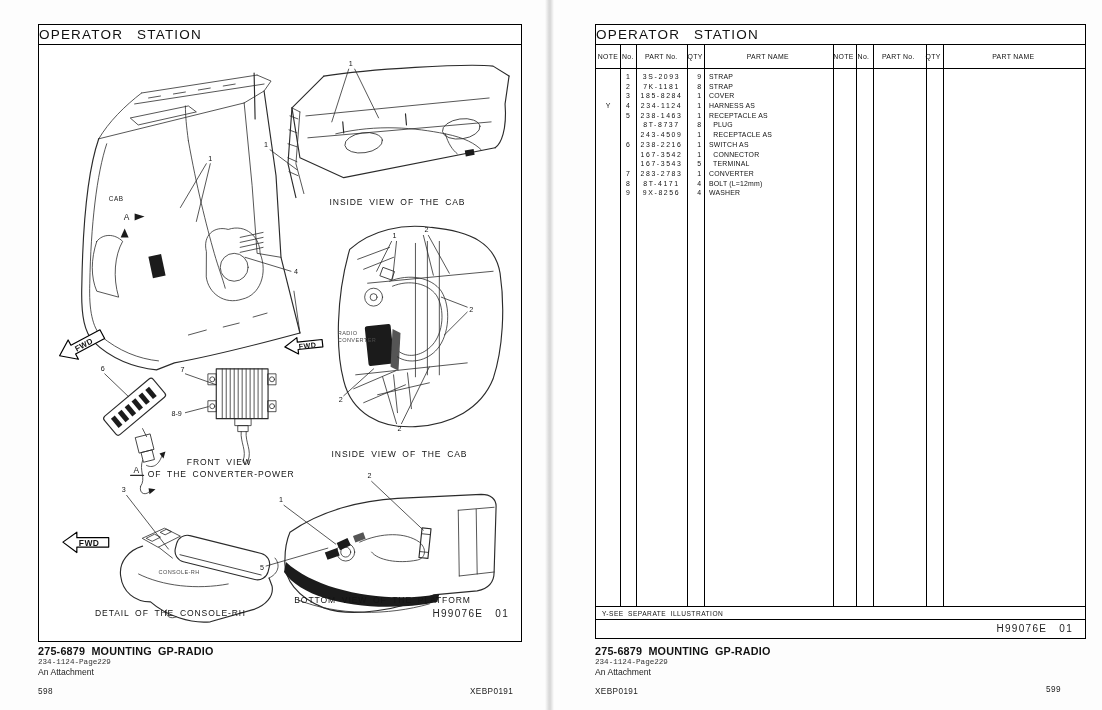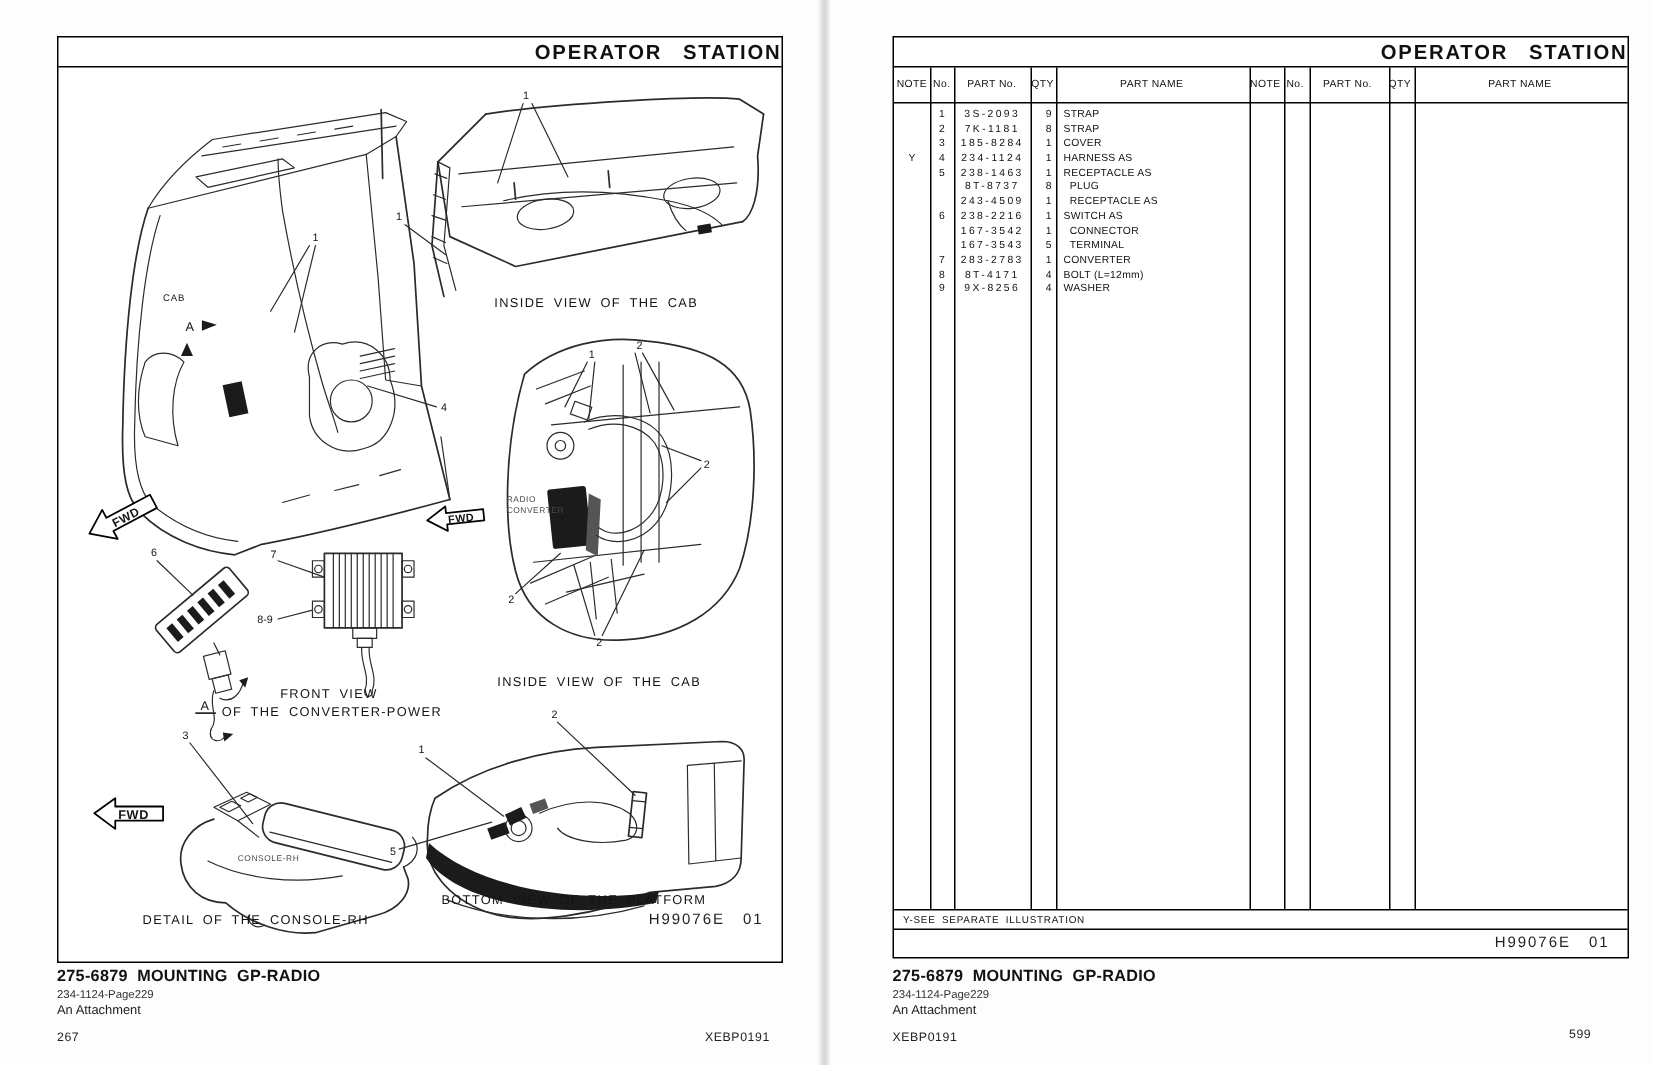--- a/index.html
+++ b/index.html
@@ -12,22 +12,22 @@
     position:absolute; left:545px; top:0; width:9px; height:710px;
     background:linear-gradient(90deg, #fdfdfd 0%, #d9d9d9 45%, #d9d9d9 60%, #fdfdfd 100%);
   }
   .page-frame {
     position:absolute; background:#fff; border:1.6px solid #000; box-sizing:border-box;
   }
   .left-frame  { left:38px;  top:24px; width:484px; height:618px; }
   .right-frame { left:595px; top:24px; width:491px; height:615px; }
   .title-bar {
     height:19px; border-bottom:1.6px solid #000;
-    display:flex; align-items:center; justify-content:flex-end;
-    font-weight:bold; font-size:13.5px; letter-spacing:1.2px; word-spacing:9px;
+    display:flex; align-items:center; justify-content:flex-start;
+    font-weight:normal; font-size:13.5px; letter-spacing:1.2px; word-spacing:9px;
   }
   
   .figure-area { position:relative; width:100%; height:578px; }
   .figure-area svg { display:block; width:100%; height:100%; }
   svg * { vector-effect:none; }
   .ln   { fill:none; stroke:#2b2b2b; stroke-width:0.8; stroke-linecap:round; stroke-linejoin:round; }
   .ln2  { fill:none; stroke:#2b2b2b; stroke-width:1.15; stroke-linecap:round; stroke-linejoin:round; }
   .fillk{ fill:#1b1b1b; stroke:none; }
   .fillg{ fill:#555; stroke:none; }
   svg text { font-family:"Liberation Sans", sans-serif; fill:#141414; stroke:none; }
@@ -66,21 +66,21 @@
     font-size:6.6px; letter-spacing:0.5px; word-spacing:2px;
     display:flex; align-items:center; padding-left:6px;
   }
   .ref-strip {
     position:relative; height:17px;
   }
   .ref-strip .ref-corner { bottom:3px; }
   
   .caption-block { position:absolute; text-align:left; }
   .caption-block .pt { font-weight:bold; font-size:10.8px; letter-spacing:0.2px; word-spacing:3px; }
-  .caption-block .rf { font-size:7.6px; color:#333; margin-top:1px; }
+  .caption-block .rf { font-size:7.6px; color:#333; margin-top:1px;font-family:Liberation Mono, monospace; }
   .caption-block .at { font-size:8.6px; color:#222; margin-top:1px; }
   .corner-text { position:absolute; font-size:8.2px; color:#222; letter-spacing:0.4px; }
 </style>
 </head>
 <body>
 
 <div class="gutter"></div>
 
 <section class="page-frame left-frame">
   <div class="title-bar">
@@ -420,16 +420,16 @@
   <div class="pt">275-6879 MOUNTING GP-RADIO</div>
   <div class="rf">234-1124-Page229</div>
   <div class="at">An Attachment</div>
 </div>
 <div class="caption-block" style="left:595px; top:645px; width:491px;">
   <div class="pt">275-6879 MOUNTING GP-RADIO</div>
   <div class="rf">234-1124-Page229</div>
   <div class="at">An Attachment</div>
 </div>
 
-<div class="corner-text" style="left:38px; top:687px;">267</div>
+<div class="corner-text" style="left:38px; top:687px;">598</div>
 <div class="corner-text" style="left:470px; top:687px;">XEBP0191</div>
 <div class="corner-text" style="left:595px; top:687px;">XEBP0191</div>
 <div class="corner-text" style="left:1046px; top:685px;">599</div>
 
 </body></html>

